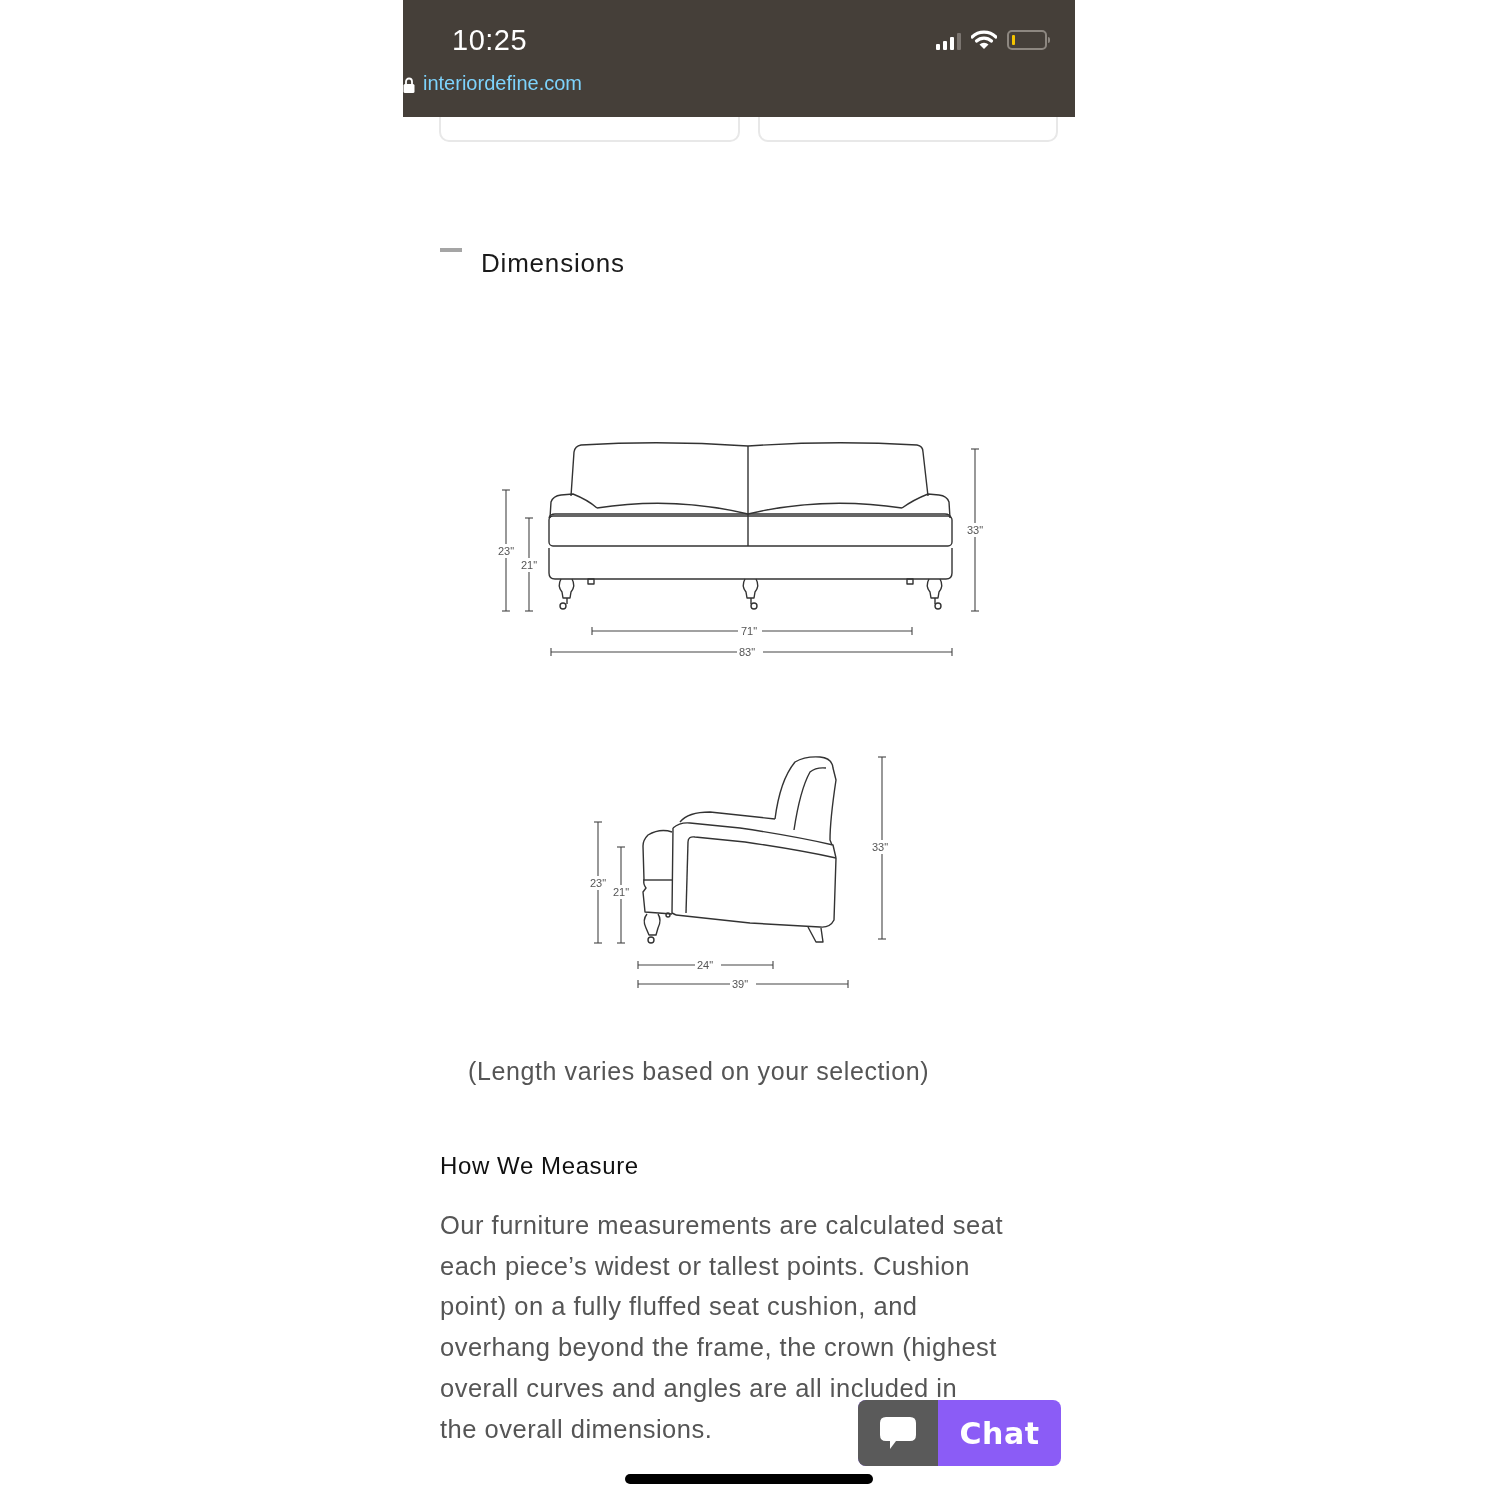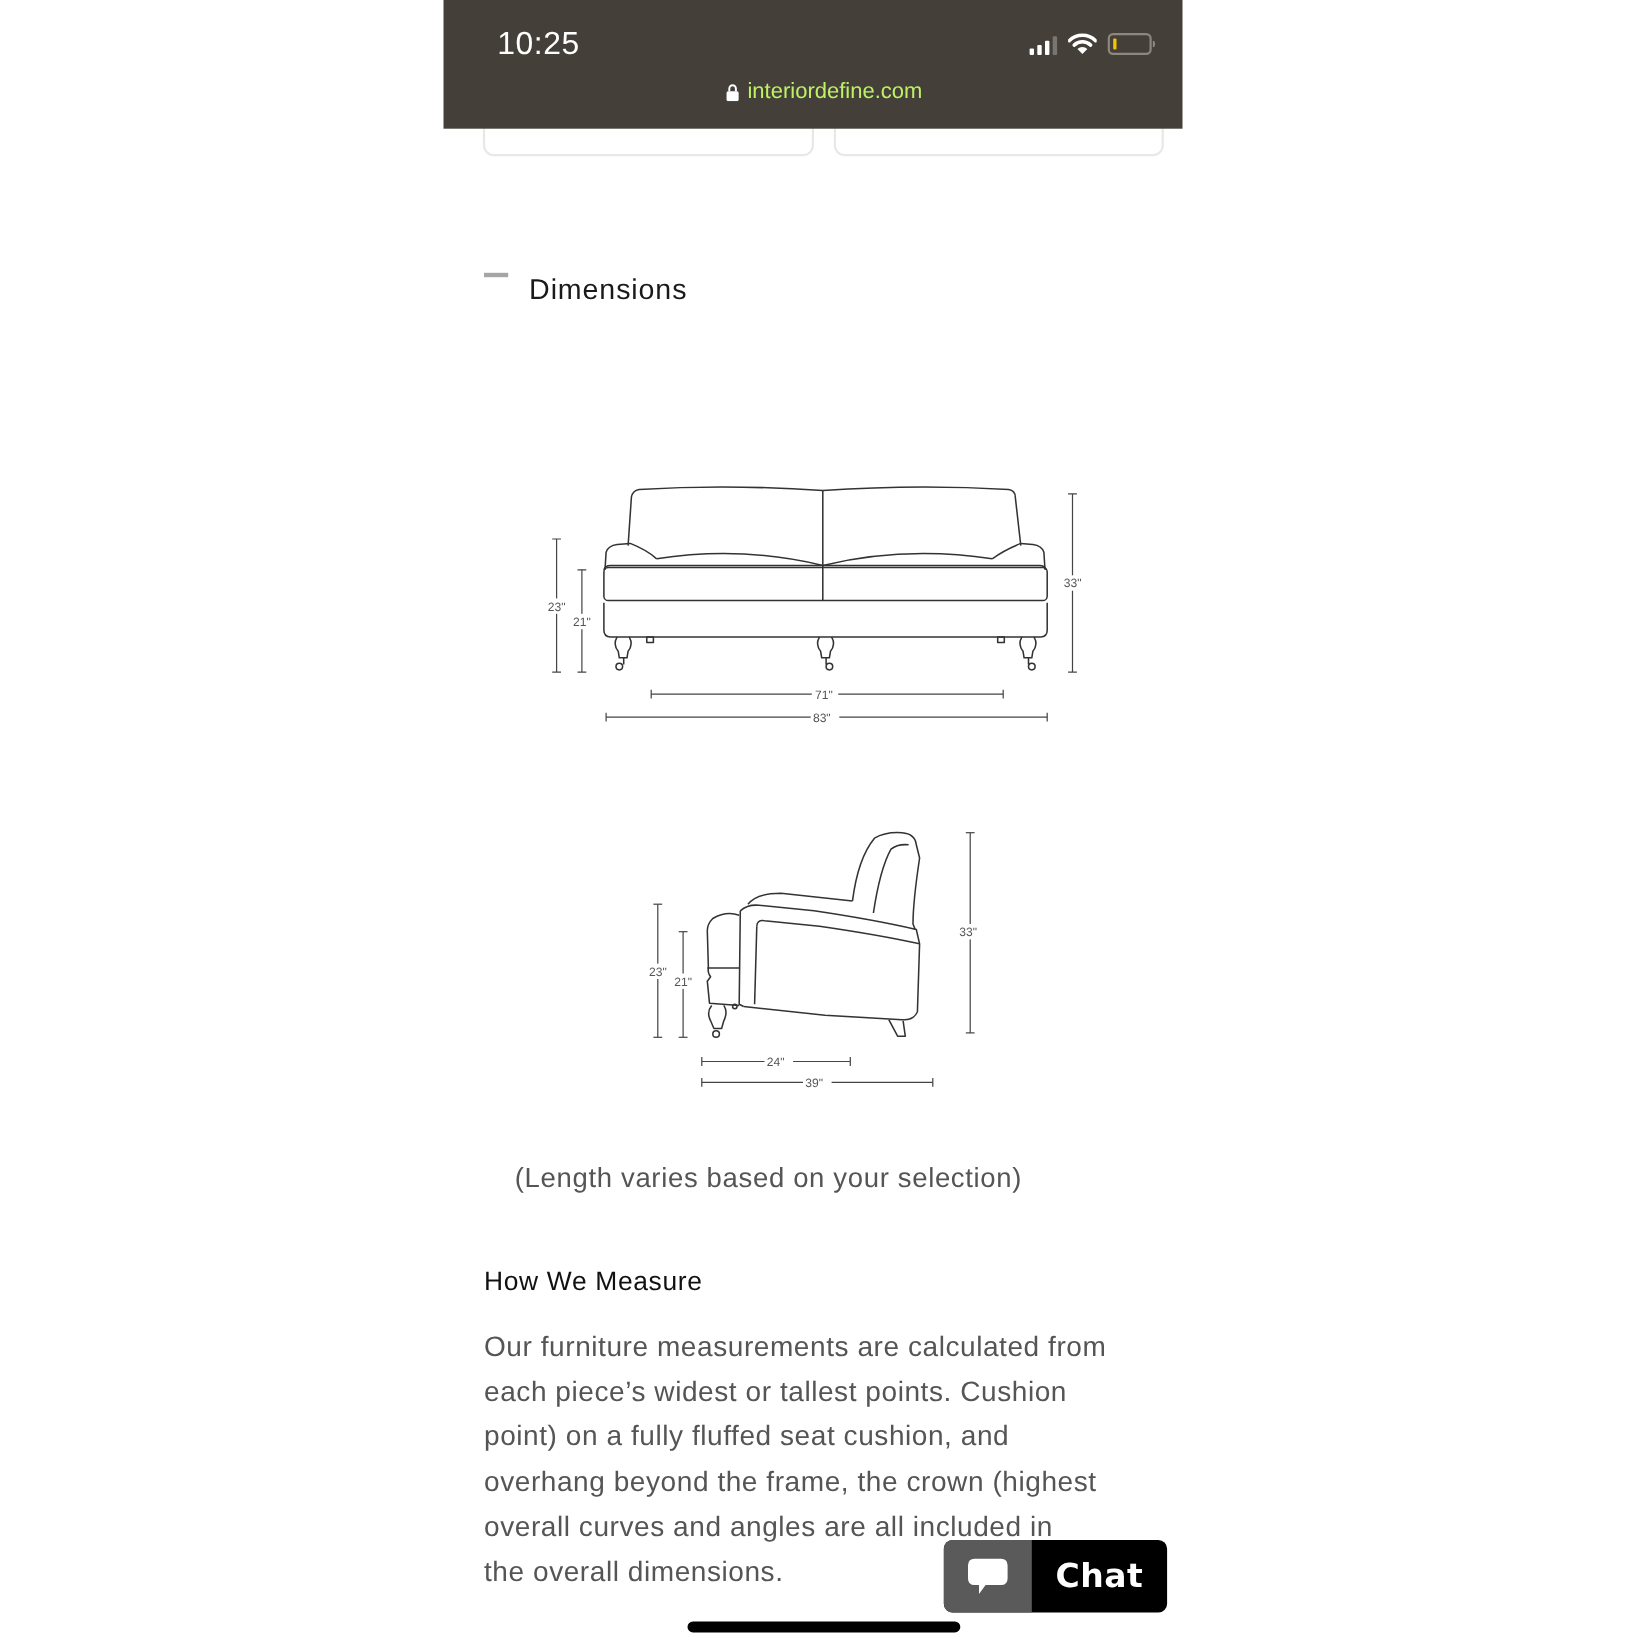--- a/index.html
+++ b/index.html
@@ -28,22 +28,22 @@
       position: relative; width: 40px; height: 20px; border: 2px solid #8d8780;
       border-radius: 5px;
     }
     .battery::after {
       content: ""; position: absolute; right: -5px; top: 5px; width: 2px; height: 6px;
       background: #8d8780; border-radius: 0 2px 2px 0;
     }
     .battery .level { position: absolute; left: 3px; top: 3px; width: 3px; height: 10px; background: #f5c400; border-radius: 1px; }
 
     .urlbar {
-      position: absolute; left: 0; top: 72px; width: 692px; text-align: center;
-      color: #bef264; font-size: 20px;
+      position: absolute; left: 0; top: 72px; width: 692px; 
+      color: #7dd3fc; font-size: 20px;
     }
     .urlbar .lock { display: inline-block; vertical-align: middle; margin-right: 8px; }
 
     
     .card {
       position: absolute; top: 80px; height: 62px; background: #ffffff;
       border: 2px solid #e8e8e8; border-radius: 10px;
     }
 
     
@@ -64,21 +64,21 @@
       letter-spacing: 0.6px;
     }
     .measure-body {
       position: absolute; left: 37px; top: 1205px; width: 630px; font-size: 25.5px;
       line-height: 40.7px; color: #555; letter-spacing: 0.5px;
     }
 
     
     .chat {
       position: absolute; left: 455px; top: 1400px; width: 203px; height: 66px;
-      background: #000000; border-radius: 8px; display: flex; overflow: hidden; z-index: 4;
+      background: #8b5cf6; border-radius: 8px; display: flex; overflow: hidden; z-index: 4;
     }
     .chat .chat-icon-wrap { width: 80px; height: 100%; background: #5a5a5a; display: flex; align-items: center; justify-content: center; }
     .chat .chat-label { flex: 1; display: flex; align-items: center; justify-content: center; color: #fff; font-weight: bold; font-size: 30px; letter-spacing: 0.5px; font-family: "DejaVu Sans", sans-serif; }
 
     .home-indicator {
       position: absolute; left: 222px; top: 1474px; width: 248px; height: 10px;
       background: #000; border-radius: 5px;
     }
   </style>
 </head>
@@ -237,21 +237,21 @@
       <text class="dim-label" x="117" y="229">24"</text>
       <rect x="150" y="237" width="26" height="14" fill="#fff"></rect>
       <text class="dim-label" x="152" y="248">39"</text>
     </g>
   </svg>
 
   <div class="note">(Length varies based on your selection)</div>
 
   <div class="measure-title">How We Measure</div>
   <div class="measure-body">
-    <div>Our furniture measurements are calculated from</div>
+    <div>Our furniture measurements are calculated seat</div>
     <div>each piece’s widest or tallest points. Cushion</div>
     <div>point) on a fully fluffed seat cushion, and</div>
     <div>overhang beyond the frame, the crown (highest</div>
     <div>overall curves and angles are all included in</div>
     <div>the overall dimensions.</div>
   </div>
 
   <div class="chat">
     <div class="chat-icon-wrap">
       <svg width="40" height="40" viewBox="0 0 40 40">

